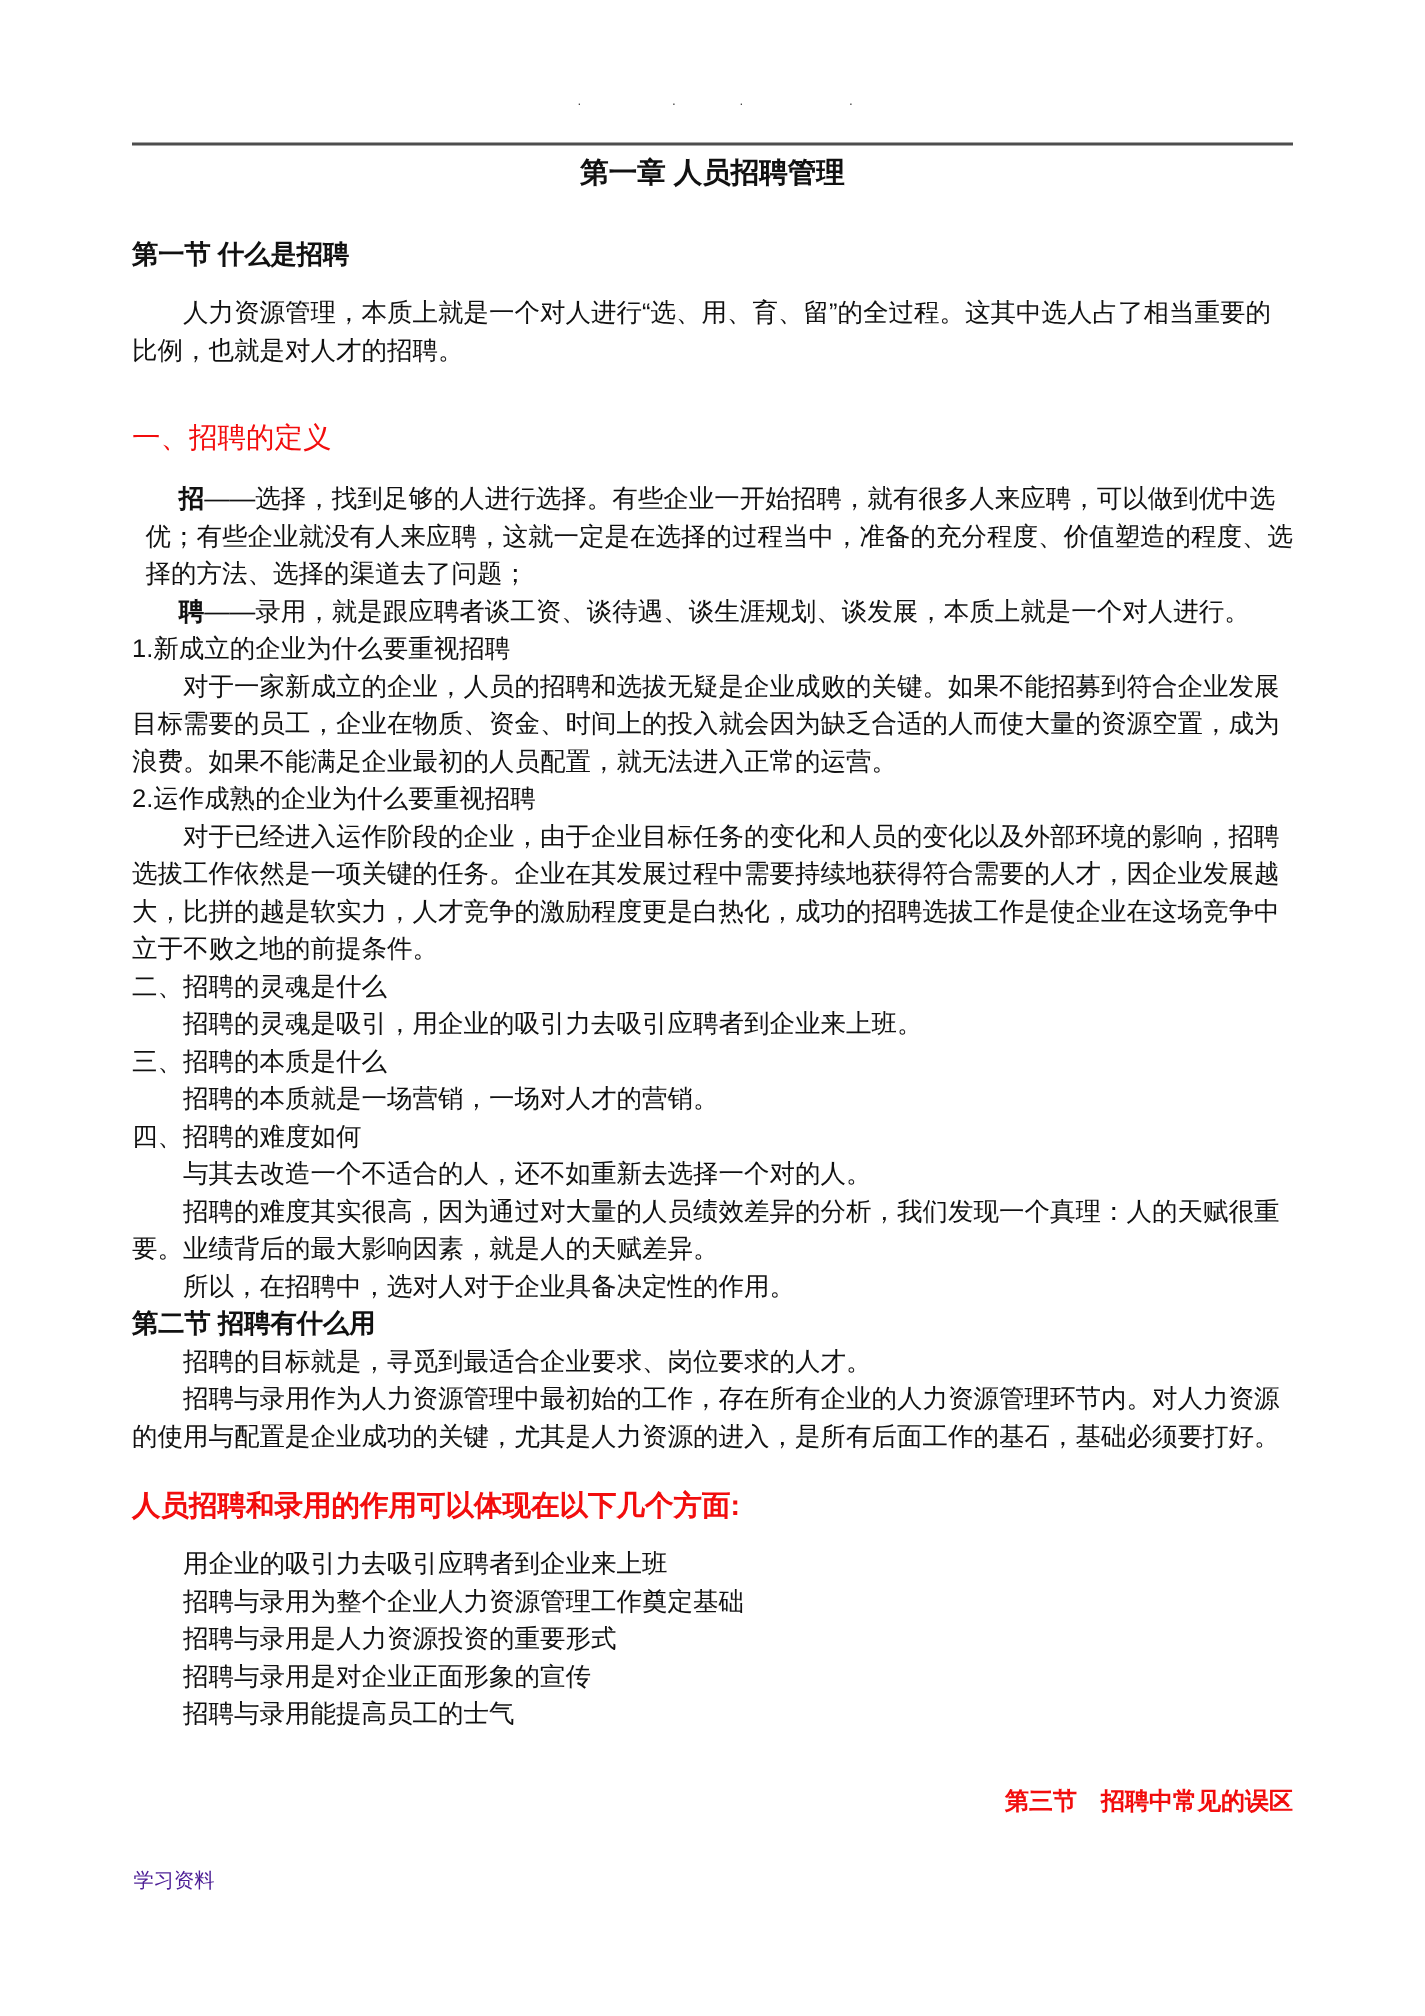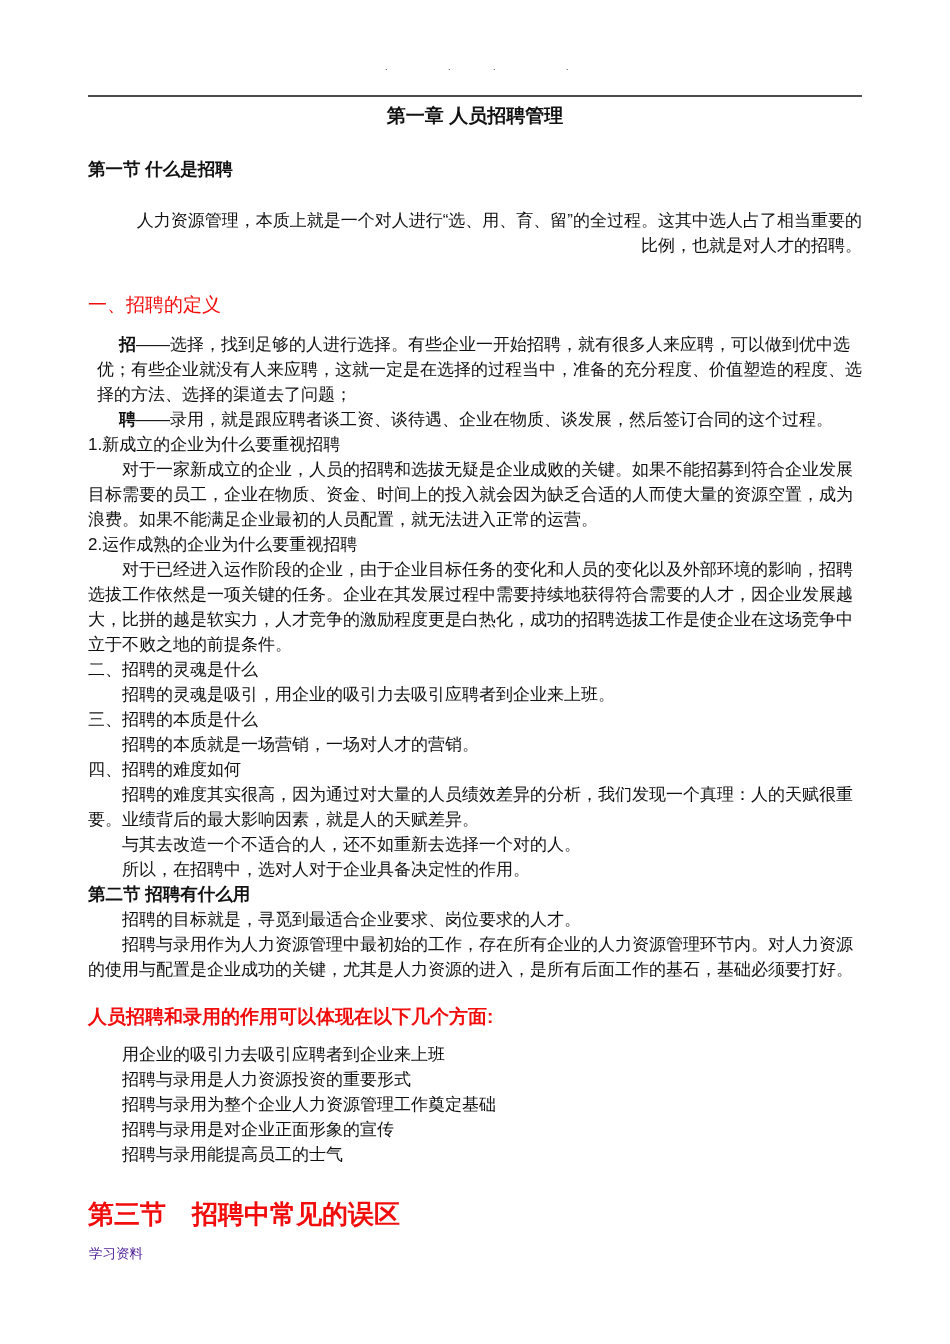--- a/index.html
+++ b/index.html
@@ -25,34 +25,34 @@
     font-size:17px; line-height:25px;
   }
   h1,h2,h3,p{ margin:0; padding:0; }
   .chapter-title{
     font-size:19px; line-height:26px; font-weight:700;
     text-align:center; margin-top:4px;
   }
   .sec-heading{ font-size:17.5px; line-height:25px; font-weight:700; }
   .sec-first{ margin-top:28px; }
   .p-indent{ text-indent:2em; }
-  .p-intro{ margin-top:26px;text-align:right; }
+  .p-intro{ margin-top:14px; }
   .def-heading{
     color:var(--accent); font-size:19px; line-height:30px;
     font-weight:400; margin:32px 0 12px;
   }
   .term-p{ margin-left:9px; text-indent:1.3em; }
   .term{ font-weight:700; }
   .roles-heading{
     color:var(--accent); font-size:19px; line-height:30px;
     font-weight:700; margin:20px 0 10px;
   }
   .sec3-heading{
-    color:var(--accent); font-size:26px; line-height:34px;
-    font-weight:700; margin-top:30px;
+    color:var(--accent); font-size:16px; line-height:34px;
+    font-weight:700; margin-top:30px;text-align:right;
   }
   .page-footer{
     position:absolute; left:89px; top:1246px;
     font-family:"Liberation Serif","DejaVu Serif",serif;
     font-size:13.5px; line-height:16px; color:#4c1d95;
   }
 </style>
 </head>
 <body>
 
@@ -70,48 +70,48 @@
     <h1 class="chapter-title">第一章 人员招聘管理</h1>
 
     <h2 class="sec-heading sec-first">第一节 什么是招聘</h2>
 
     <p class="p-indent p-intro">人力资源管理，本质上就是一个对人进行“选、用、育、留”的全过程。这其中选人占了相当重要的比例，也就是对人才的招聘。</p>
 
     <h3 class="def-heading">一、招聘的定义</h3>
 
     <p class="term-p"><span class="term">招</span><span>——选择，找到足够的人进行选择。有些企业一开始招聘，就有很多人来应聘，可以做到优中选优；有些企业就没有人来应聘，这就一定是在选择的过程当中，准备的充分程度、价值塑造的程度、选择的方法、选择的渠道去了问题；</span></p>
 
-    <p class="term-p"><span class="term">聘</span><span>——录用，就是跟应聘者谈工资、谈待遇、企业在物质、谈发展，然后签订合同的这个过程。</span></p>
+    <p class="term-p"><span class="term">聘</span><span>——录用，就是跟应聘者谈工资、谈待遇、谈生涯规划、谈发展，本质上就是一个对人进行。</span></p>
 
     <p>1.新成立的企业为什么要重视招聘</p>
     <p class="p-indent">对于一家新成立的企业，人员的招聘和选拔无疑是企业成败的关键。如果不能招募到符合企业发展目标需要的员工，企业在物质、资金、时间上的投入就会因为缺乏合适的人而使大量的资源空置，成为浪费。如果不能满足企业最初的人员配置，就无法进入正常的运营。</p>
 
     <p>2.运作成熟的企业为什么要重视招聘</p>
     <p class="p-indent">对于已经进入运作阶段的企业，由于企业目标任务的变化和人员的变化以及外部环境的影响，招聘选拔工作依然是一项关键的任务。企业在其发展过程中需要持续地获得符合需要的人才，因企业发展越大，比拼的越是软实力，人才竞争的激励程度更是白热化，成功的招聘选拔工作是使企业在这场竞争中立于不败之地的前提条件。</p>
 
     <p>二、招聘的灵魂是什么</p>
     <p class="p-indent">招聘的灵魂是吸引，用企业的吸引力去吸引应聘者到企业来上班。</p>
 
     <p>三、招聘的本质是什么</p>
     <p class="p-indent">招聘的本质就是一场营销，一场对人才的营销。</p>
 
     <p>四、招聘的难度如何</p>
+    <p class="p-indent">与其去改造一个不适合的人，还不如重新去选择一个对的人。</p>
     <p class="p-indent">招聘的难度其实很高，因为通过对大量的人员绩效差异的分析，我们发现一个真理：人的天赋很重要。业绩背后的最大影响因素，就是人的天赋差异。</p>
-    <p class="p-indent">与其去改造一个不适合的人，还不如重新去选择一个对的人。</p>
     <p class="p-indent">所以，在招聘中，选对人对于企业具备决定性的作用。</p>
 
     <h2 class="sec-heading">第二节 招聘有什么用</h2>
     <p class="p-indent">招聘的目标就是，寻觅到最适合企业要求、岗位要求的人才。</p>
     <p class="p-indent">招聘与录用作为人力资源管理中最初始的工作，存在所有企业的人力资源管理环节内。对人力资源的使用与配置是企业成功的关键，尤其是人力资源的进入，是所有后面工作的基石，基础必须要打好。</p>
 
     <h3 class="roles-heading">人员招聘和录用的作用可以体现在以下几个方面:</h3>
 
     <p class="p-indent">用企业的吸引力去吸引应聘者到企业来上班</p>
+    <p class="p-indent">招聘与录用为整个企业人力资源管理工作奠定基础</p>
     <p class="p-indent">招聘与录用是人力资源投资的重要形式</p>
-    <p class="p-indent">招聘与录用为整个企业人力资源管理工作奠定基础</p>
     <p class="p-indent">招聘与录用是对企业正面形象的宣传</p>
     <p class="p-indent">招聘与录用能提高员工的士气</p>
 
     <h3 class="sec3-heading">第三节　招聘中常见的误区</h3>
 
   </div>
 
   <div class="page-footer">学习资料</div>
 
 </div>

